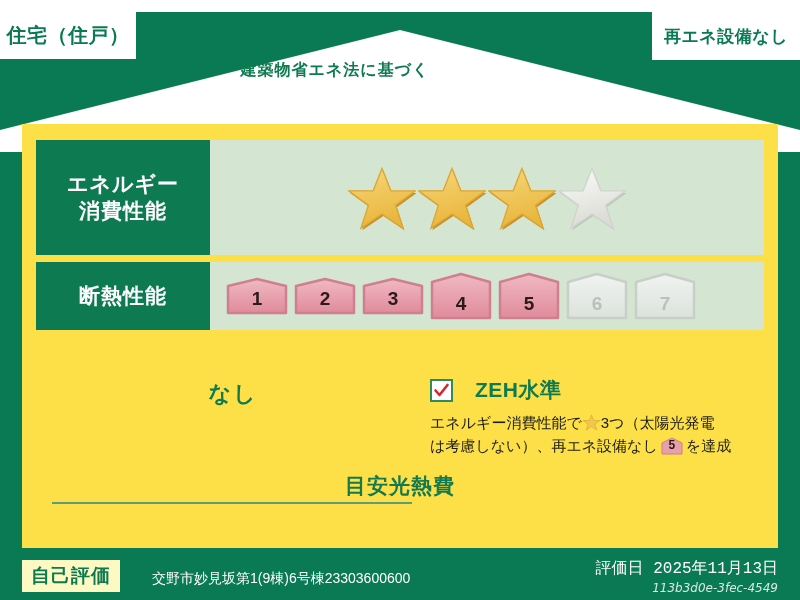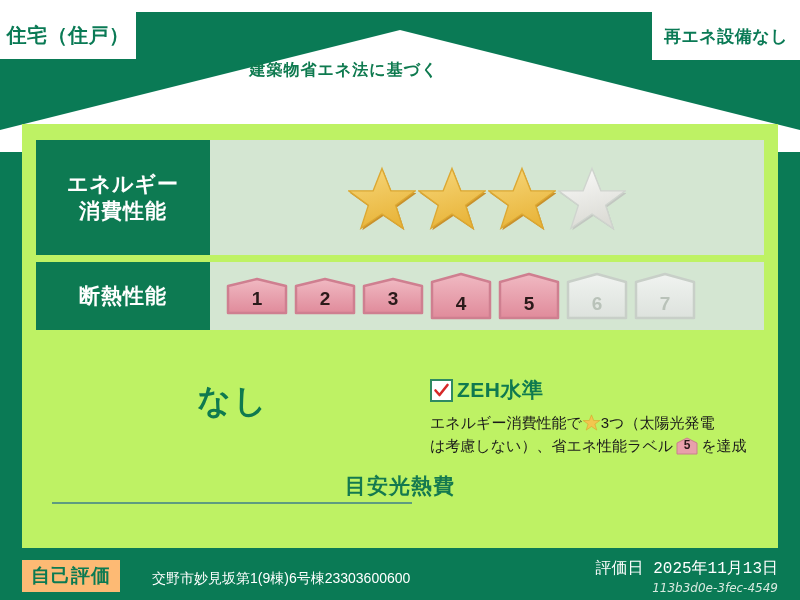--- a/index.html
+++ b/index.html
@@ -37,39 +37,39 @@
     font-size: 20px;
   }
   #tag-right {
     right: 0; top: 0; width: 148px; height: 48px;
     font-size: 17px;
   }
 
   
   .title-block {
     position: absolute;
-    left: 12px; top: 48px; width: 664px;
+    left: 3px; top: 48px; width: 664px;
     text-align: center;
     z-index: 5;
     color: #0e7a4f;
   }
   .title-sub {
     font-size: 16px; font-weight: bold; letter-spacing: 1px;
     margin-bottom: 3px;
   }
   .title-main {
     font-size: 30px; font-weight: bold; letter-spacing: 2px;
   }
 
   
   #card {
     position: absolute;
     left: 22px; top: 112px;
     width: 756px; height: 424px;
-    background: #bef264;
+    background: #fde047;
     z-index: 4;
   }
 
   
   .perf-row { position: absolute; display: flex; }
   #row-energy { left: 14px; top: 16px; width: 728px; height: 115px; }
   #row-insul  { left: 14px; top: 138px; width: 728px; height: 68px; }
 
   .row-label {
     background: #0d7a52;
@@ -117,31 +117,31 @@
     color: #14794f;
     flex-direction: column;
   }
   #cost-head .rule { flex: 1; height: 2px; background: #5e9c80; }
   #cost-head .rule.short { flex: 0 0 126px; }
   #cost-head-text { font-size: 21px; font-weight: bold; letter-spacing: 1px; white-space: nowrap; }
 
   #cost-value {
     position: absolute; left: 16px; top: 255px; width: 390px;
     text-align: center;
-    font-size: 33px; font-weight: bold; color: #0f7a4f;
+    font-size: 22px; font-weight: bold; color: #0f7a4f;
     letter-spacing: 2px;
   }
   #cost-bottom-rule {
     position: absolute; left: 30px; top: 378px; width: 360px;
     height: 2px; background: #5e9c80;
   }
 
   
   #zeh-block { position: absolute; left: 408px; top: 252px; width: 335px; }
-  #zeh-head { display: flex; align-items: center; gap: 4px; }
+  #zeh-head { display: flex; align-items: center; gap: 22px; }
   .checkbox {
     width: 23px; height: 23px;
     border: 2px solid #2f8a62;
     background: #fff;
     display: flex; align-items: center; justify-content: center;
     flex: 0 0 23px;
   }
   #zeh-title { font-size: 21px; font-weight: bold; color: #0f7a4f; letter-spacing: 0.5px; }
   #zeh-desc {
     margin-top: 7px;
@@ -163,21 +163,21 @@
     text-align: center; font-size: 12px; font-weight: bold; color: #2b1a1a;
   }
 
   
   #footer {
     position: absolute; left: 0; bottom: 0; width: 800px; height: 64px;
     z-index: 5;
   }
   #footer-badge {
     position: absolute; left: 22px; top: 12px;
-    background: #fdba74; color: #0b7a52;
+    background: #fef9c3; color: #0b7a52;
     font-weight: bold; font-size: 19px;
     padding: 3px 9px;
     letter-spacing: 1px;
   }
   #footer-addr {
     position: absolute; left: 120px; top: 22px;
     color: #ffffff; font-size: 14px; letter-spacing: 0px; padding-left: 32px;
   }
   #footer-date {
     position: absolute; right: 22px; top: 10px;
@@ -363,21 +363,21 @@
         <span class="checkbox">
           <svg width="17" height="17" viewBox="0 0 17 17">
             <polyline points="2.5,8.5 6.5,13 14.5,3" fill="none" stroke="#d62828" stroke-width="2.6" stroke-linecap="round" stroke-linejoin="round"></polyline>
           </svg>
         </span>
         <span id="zeh-title">ZEH水準</span>
       </div>
       <div id="zeh-desc">
         <span>エネルギー消費性能で</span><svg class="inline-star" width="17" height="17" viewBox="0 0 100 95">
             <polygon points="50,3 63,36 99,36 70,57 81,92 50,71 19,92 30,57 1,36 37,36" fill="#f3c64f" stroke="#d9a92f" stroke-width="4"></polygon>
-          </svg><span>3つ（太陽光発電</span><br><span>は考慮しない）、省エネ性能ラベル</span><span class="inline-badge"><svg width="22" height="18" viewBox="0 0 22 18">
+          </svg><span>3つ（太陽光発電</span><br><span>は考慮しない）、再エネ設備なし</span><span class="inline-badge"><svg width="22" height="18" viewBox="0 0 22 18">
               <polygon points="1,17 1,6 11,1 21,6 21,17" fill="#e8a0ab" stroke="#c9808c" stroke-width="1"></polygon>
             </svg><span class="num">5</span></span><span>を達成</span>
       </div>
     </div>
 
   </div>
 
   <div id="footer">
     <div id="footer-badge">自己評価</div>
     <div id="footer-addr">交野市妙見坂第1(9棟)6号棟23303600600</div>

